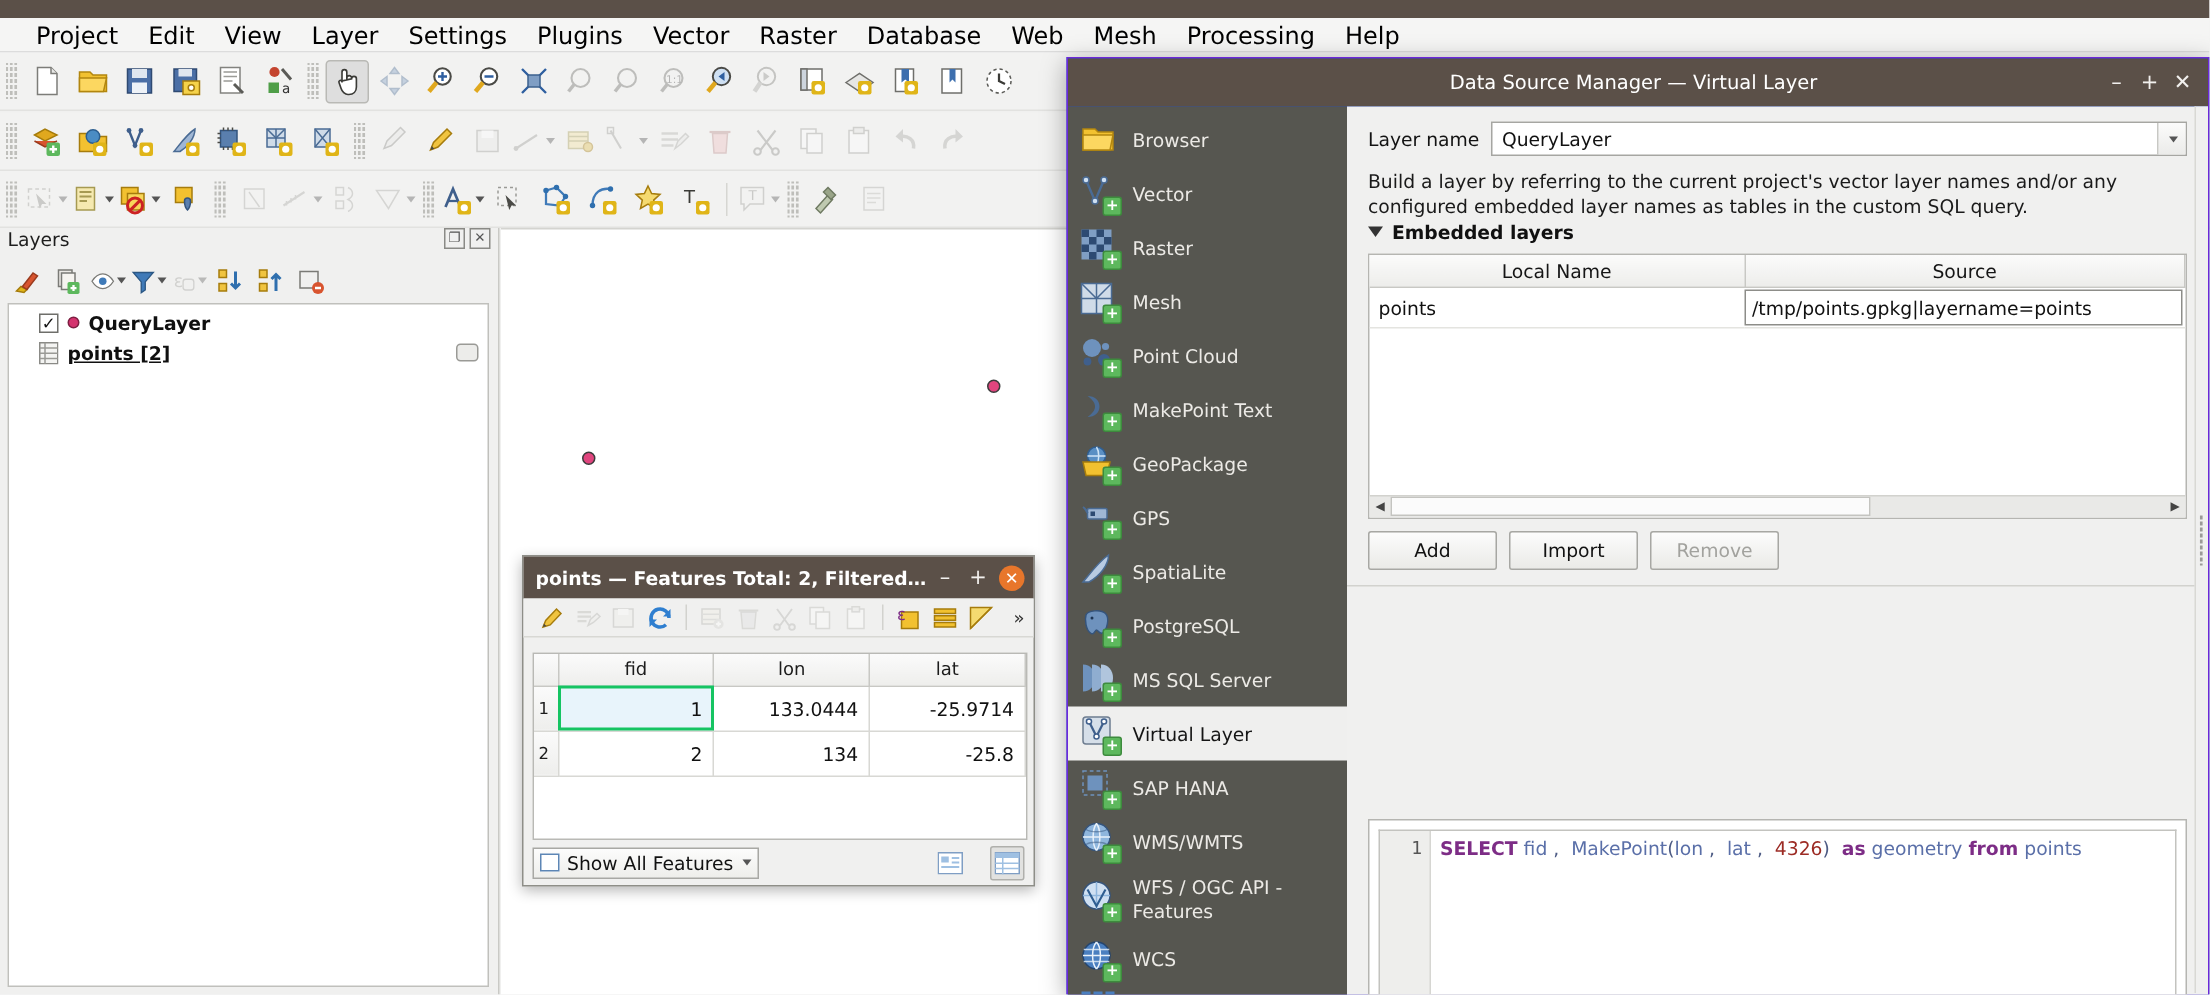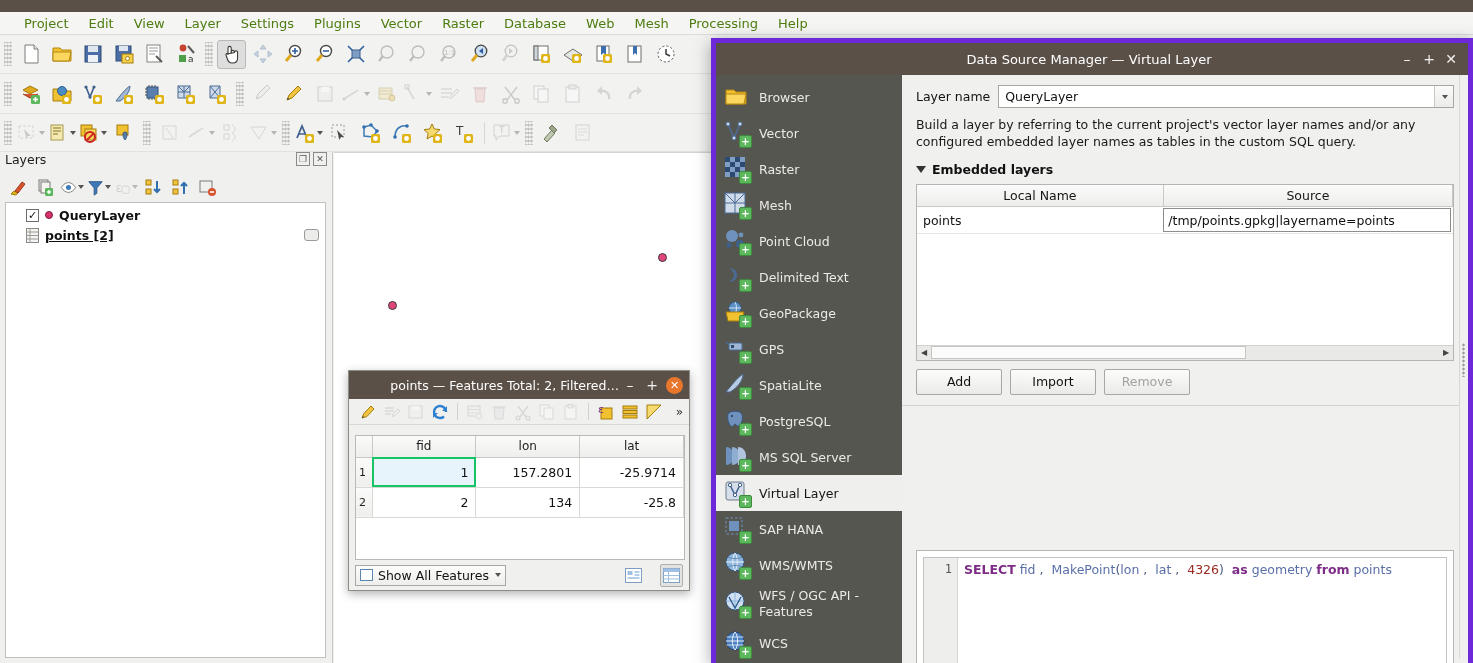--- a/index.html
+++ b/index.html
@@ -18,21 +18,21 @@
     position: absolute; left: 0; top: 0; width: 1473px; height: 12px;
     background: #5b5048;
   }
   .menubar {
     position: absolute; left: 0; top: 12px; width: 1473px; height: 23px;
     background: #f5f5f4;
     border-bottom: 1px solid #dcdcdc;
     display: flex; align-items: center; padding-left: 14px;
   }
   .menu-item {
-    padding: 2px 10px; color: #4d7c0f; font-size: 13px; white-space: nowrap;
+    padding: 2px 10px; color: #000000; font-size: 16px; white-space: nowrap;
     cursor: default;
   }
 
   .toolbar-row {
     position: absolute; left: 0; width: 1473px; height: 39px;
     background: #f2f2f1; border-bottom: 1px solid #e2e2e0;
     display: flex; align-items: center;
   }
   #tb1 { top: 35px; }
   #tb2 { top: 75px; }
@@ -104,21 +104,21 @@
   
   .attr-win {
     position: absolute; left: 348px; top: 370px; width: 342px; height: 221px;
     background: #f0f0ef; border: 1px solid #8e8e88;
     box-shadow: 0 3px 9px rgba(0,0,0,.30);
   }
   .attr-tbar {
     height: 28px; background: #5b5048; color: #fff;
     display: flex; align-items: center; padding: 0 6px 0 8px;
   }
-  .attr-tbar .ttl { flex:1; font-size:12.5px; font-weight:normal; white-space:nowrap; overflow:hidden;text-align:right;}
+  .attr-tbar .ttl { flex:1; font-size:12.5px; font-weight:bold; white-space:nowrap; overflow:hidden;}
   .win-btn { width: 22px; height:22px; display:flex;align-items:center;justify-content:center;
     color:#f2f0ee; font-size:14px; }
   .win-close {
     width: 17px;height:17px;border-radius:50%;background:#e8762b;color:#fff;
     display:flex;align-items:center;justify-content:center;font-size:11px;font-weight:bold;
     margin-left:3px;
   }
   .attr-tools {
     height: 26px; display: flex; align-items: center; padding-left: 8px; gap: 2px;
     background: #f0f0ef; border-bottom: 1px solid #d8d8d4;
@@ -154,21 +154,21 @@
     height: 21px; border:1px solid #a8a8a4; background: linear-gradient(#fcfcfc,#eeeeeb);
     display:flex;align-items:center; padding: 0 4px; gap:5px; font-size:12.5px; color:#111;
   }
   .saf .lilico { width:13px;height:12px;border:1px solid #5d86b5;background:#fff;}
   .vmode { width:23px;height:23px;border-radius:2px;display:flex;align-items:center;justify-content:center;}
   .vmode.on { background:#e2e2e0; border:1px solid #b0b0ac;}
 
   
   .dsm {
     position: absolute; left: 711px; top: 38px; width: 762px; height: 625px;
-    background: #1d4ed8; border: 5px solid #6d28d9;
+    background: #1d4ed8; border: 1px solid #6d28d9;
     box-shadow: 0 4px 16px rgba(0,0,0,.35);
   }
   .dsm-tbar {
     height: 32px; background: #5b5048; color:#fff;
     display:flex; align-items:center; padding: 0 6px;
   }
   .dsm-tbar .ttl { flex:1; text-align:center; font-size:13px; }
   .dsm-body { display:flex; height: 593px; }
   .dsm-side {
     width: 186px; background: #565650; overflow: hidden; padding-top: 4px;
@@ -192,21 +192,21 @@
     flex:1; height: 23px; background:#fff; border:1px solid #a6a6a2;
     display:flex; align-items:center; padding-left:6px; font-size:12.5px; color:#111;
   }
   .combo .val { flex:1; }
   .combo-arrow {
     width: 19px; height: 21px; border-left:1px solid #c8c8c4;
     background: linear-gradient(#fbfbfb,#ebebe9);
     display:flex;align-items:center;justify-content:center;
   }
   .hint { margin-top: 9px; font-size: 12.5px; color:#1a1a1a; line-height:1.35; }
-  .grp-hdr { margin-top: 11px; display:flex; align-items:center; gap:6px;
+  .grp-hdr { display:flex; align-items:center; gap:6px;
     font-size:12.5px; font-weight:bold; color:#111; }
   .tri { width:0;height:0;border-left:5px solid transparent;border-right:5px solid transparent;
     border-top:7px solid #333; }
 
   .emb-box { margin-top:7px; border:1px solid #b5b5b1; background:#fff; height: 177px; position:relative;}
   .emb-table { width:100%; border-collapse:collapse; table-layout:fixed;}
   .emb-table th {
     height:22px; background:linear-gradient(#fbfbfb,#ededeb);
     border-right:1px solid #c8c8c4; border-bottom:1px solid #c8c8c4;
     font-weight:normal; font-size:12.5px; color:#151515;
@@ -884,21 +884,21 @@
             <th class="corner"></th>
             <th>fid</th>
             <th>lon</th>
             <th>lat</th>
           </tr>
         </thead>
         <tbody>
           <tr>
             <td class="rowhdr">1</td>
             <td class="sel">1</td>
-            <td>157.2801</td>
+            <td>133.0444</td>
             <td>-25.9714</td>
           </tr>
           <tr>
             <td class="rowhdr">2</td>
             <td>2</td>
             <td>134</td>
             <td>-25.8</td>
           </tr>
         </tbody>
       </table>
@@ -1008,21 +1008,21 @@
           <span>Point Cloud</span>
         </div>
 
         <div class="side-item">
           <span class="side-ico">
             <svg width="26" height="26" viewBox="0 0 26 26">
                 <path d="M5 4c5 0 8 3 8 7s-3 7-8 7c4-3 5-5 5-7s-1-4-5-7z" fill="#4a6b94"></path>
               </svg>
             <span class="plus-badge">+</span>
           </span>
-          <span>Delimited Text</span>
+          <span>MakePoint Text</span>
         </div>
 
         <div class="side-item">
           <span class="side-ico">
             <svg width="26" height="26" viewBox="0 0 26 26">
                 <circle cx="11" cy="8" r="6" fill="#5a8fc4" stroke="#2f5e91"></circle>
                 <path d="M5 8h12M11 2c2 3 2 9 0 12" fill="none" stroke="#cfe4f6"></path>
                 <path d="M2 12h18l-2 9H4z" fill="#f2c130" stroke="#a67c0c"></path>
               </svg>
             <span class="plus-badge">+</span>

